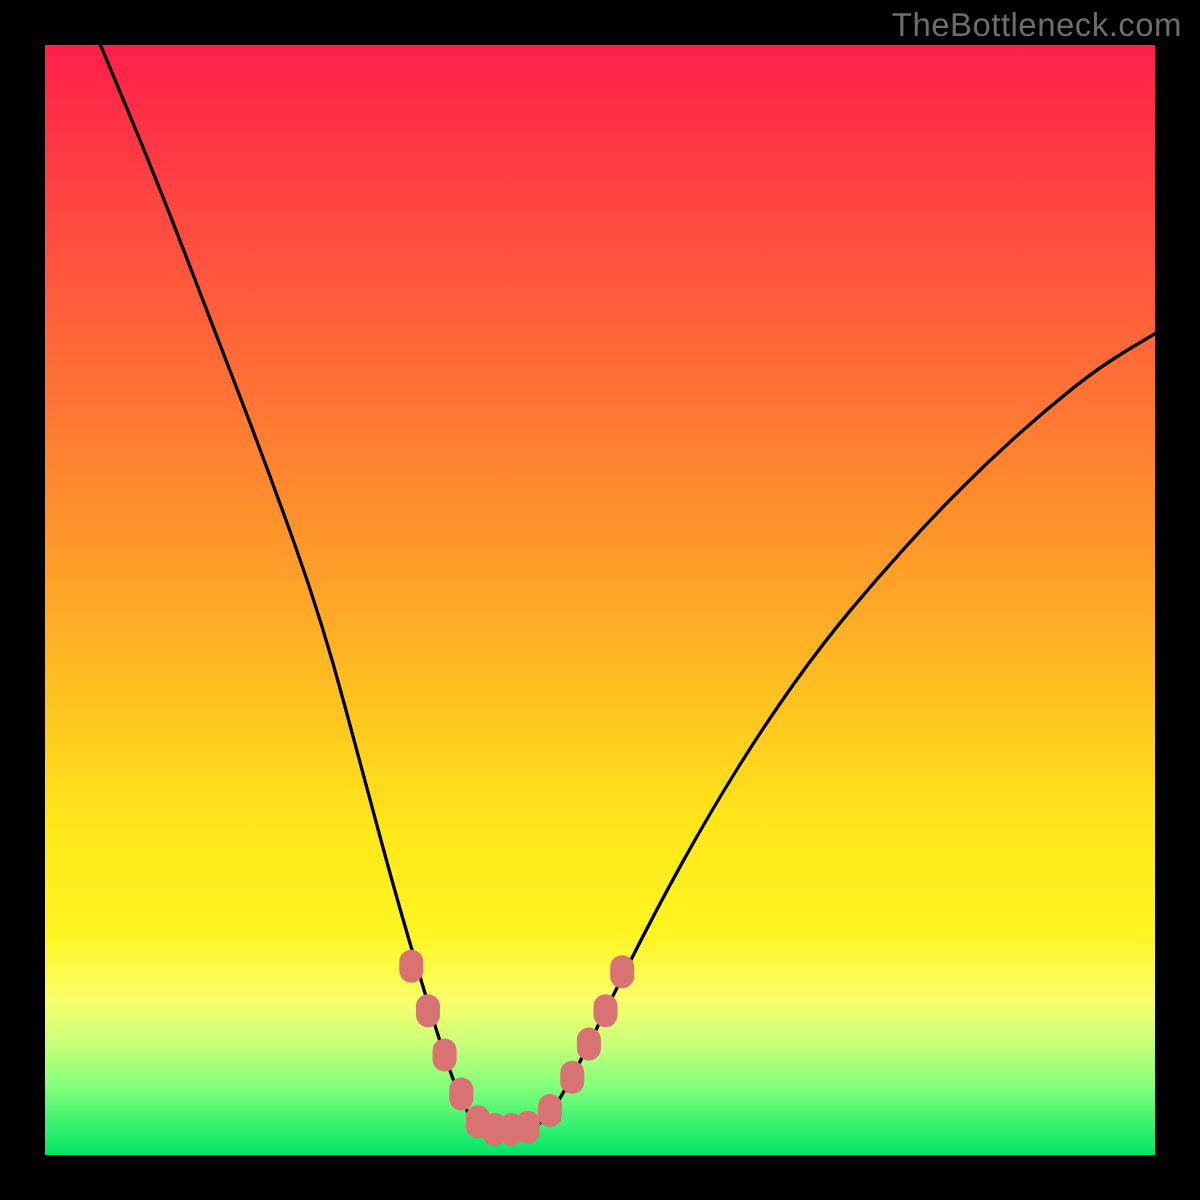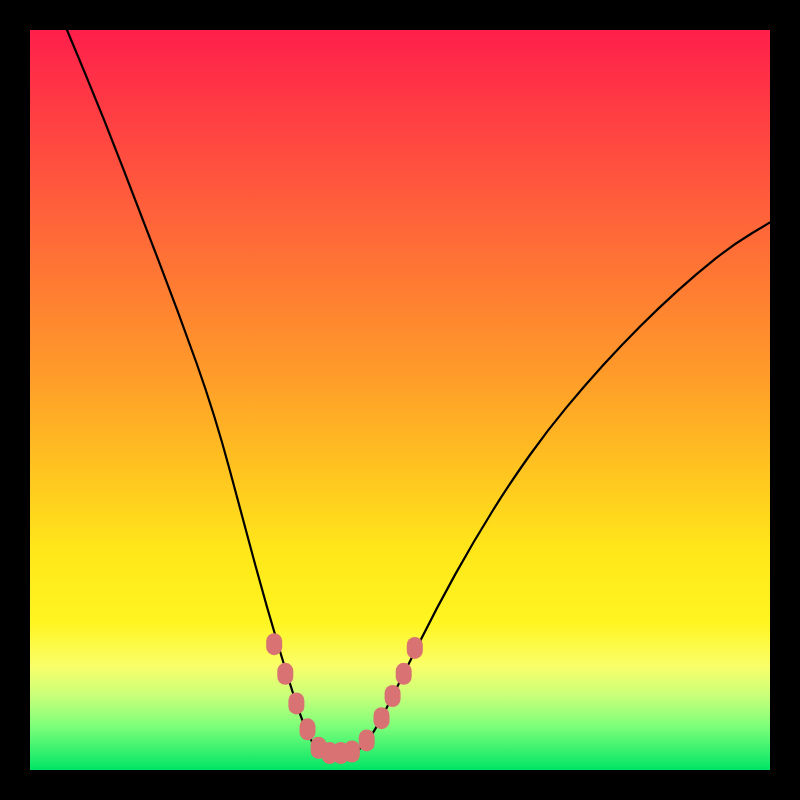--- a/index.html
+++ b/index.html
@@ -55,20 +55,21 @@
     top: 0;
     width: 740px;
     height: 740px;
     overflow: visible;
   }
 </style>
 </head>
 <body>
 
 <div class="frame">
+  <div class="watermark">TheBottleneck.com</div>
 
   <div class="plot">
     <svg class="curve" viewBox="0 0 740 740" preserveAspectRatio="none">
       <path id="curve-path" fill="none" stroke="#000000" stroke-width="2.2" stroke-linecap="round" stroke-linejoin="round" d="M 37 0 Q 37 0 55.5 44.39999999999998 Q 74 88.79999999999995 92.5 136.89999999999998 Q 111 185 129.5 233.1 Q 148 281.2 166.5 333 Q 185 384.8 199.8 440.29999999999995 Q 214.6 495.79999999999995 225.7 536.5 Q 236.8 577.2 247.9 614.2 Q 259 651.2 266.4 673.4000000000001 Q 273.8 695.6 279.35 706.7 Q 284.90000000000003 717.8 290.45000000000005 721.5 Q 296 725.2 301.54999999999995 725.2 Q 307.09999999999997 725.2 312.65 725.2 Q 318.2 725.2 325.6 721.5 Q 333 717.8 340.4 706.7 Q 347.79999999999995 695.6 358.9 673.4000000000001 Q 370 651.2 388.5 614.2 Q 407.00000000000006 577.2 425.5 543.9000000000001 Q 444 510.6 462.5 481 Q 481 451.4 499.5 425.5 Q 518 399.59999999999997 536.5 377.4 Q 555 355.2 573.5 334.85 Q 592 314.50000000000006 610.5 296 Q 629 277.5 647.5 260.85 Q 666 244.2 684.5 229.4 Q 703 214.60000000000002 721.5 203.5 T 740 192.39999999999998"></path>
       <g id="markers">
           <rect x="236.20000000000002" y="603.2" width="16" height="22" rx="8" ry="8" fill="#d97373"></rect>
           <rect x="247.29999999999998" y="632.8" width="16" height="22" rx="8" ry="8" fill="#d97373"></rect>
           <rect x="258.4" y="662.4" width="16" height="22" rx="8" ry="8" fill="#d97373"></rect>
           <rect x="269.5" y="688.3" width="16" height="22" rx="8" ry="8" fill="#d97373"></rect>
           <rect x="280.6" y="706.8" width="16" height="22" rx="8" ry="8" fill="#d97373"></rect>

